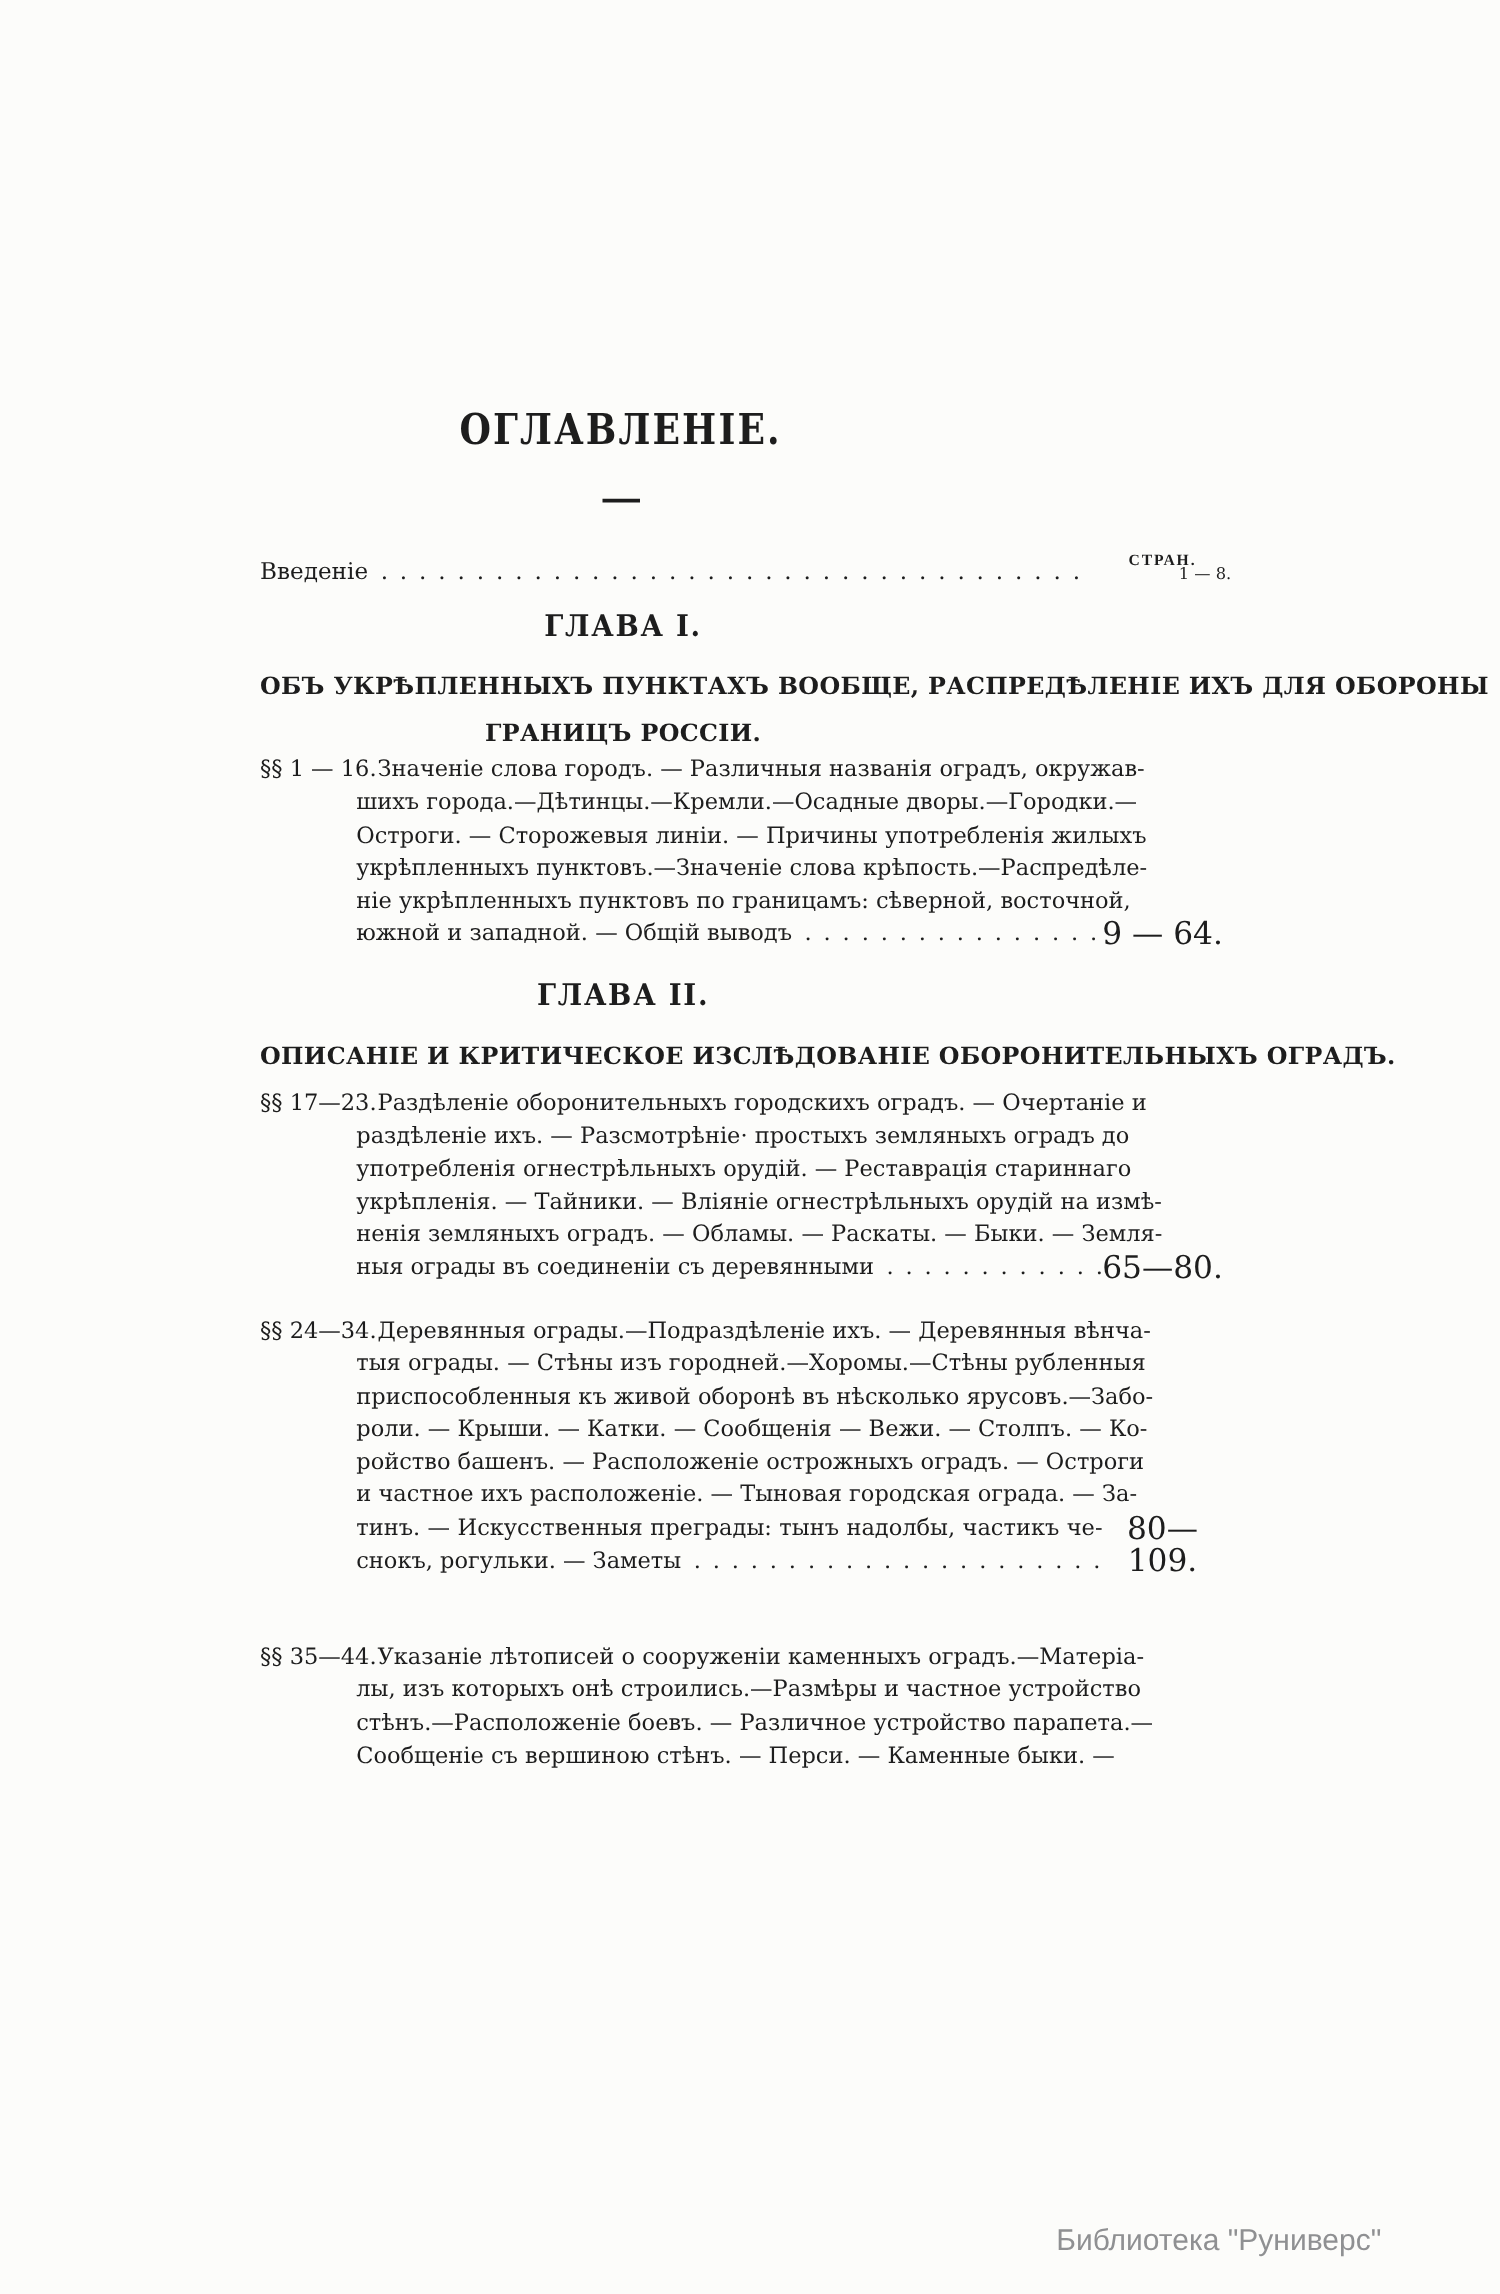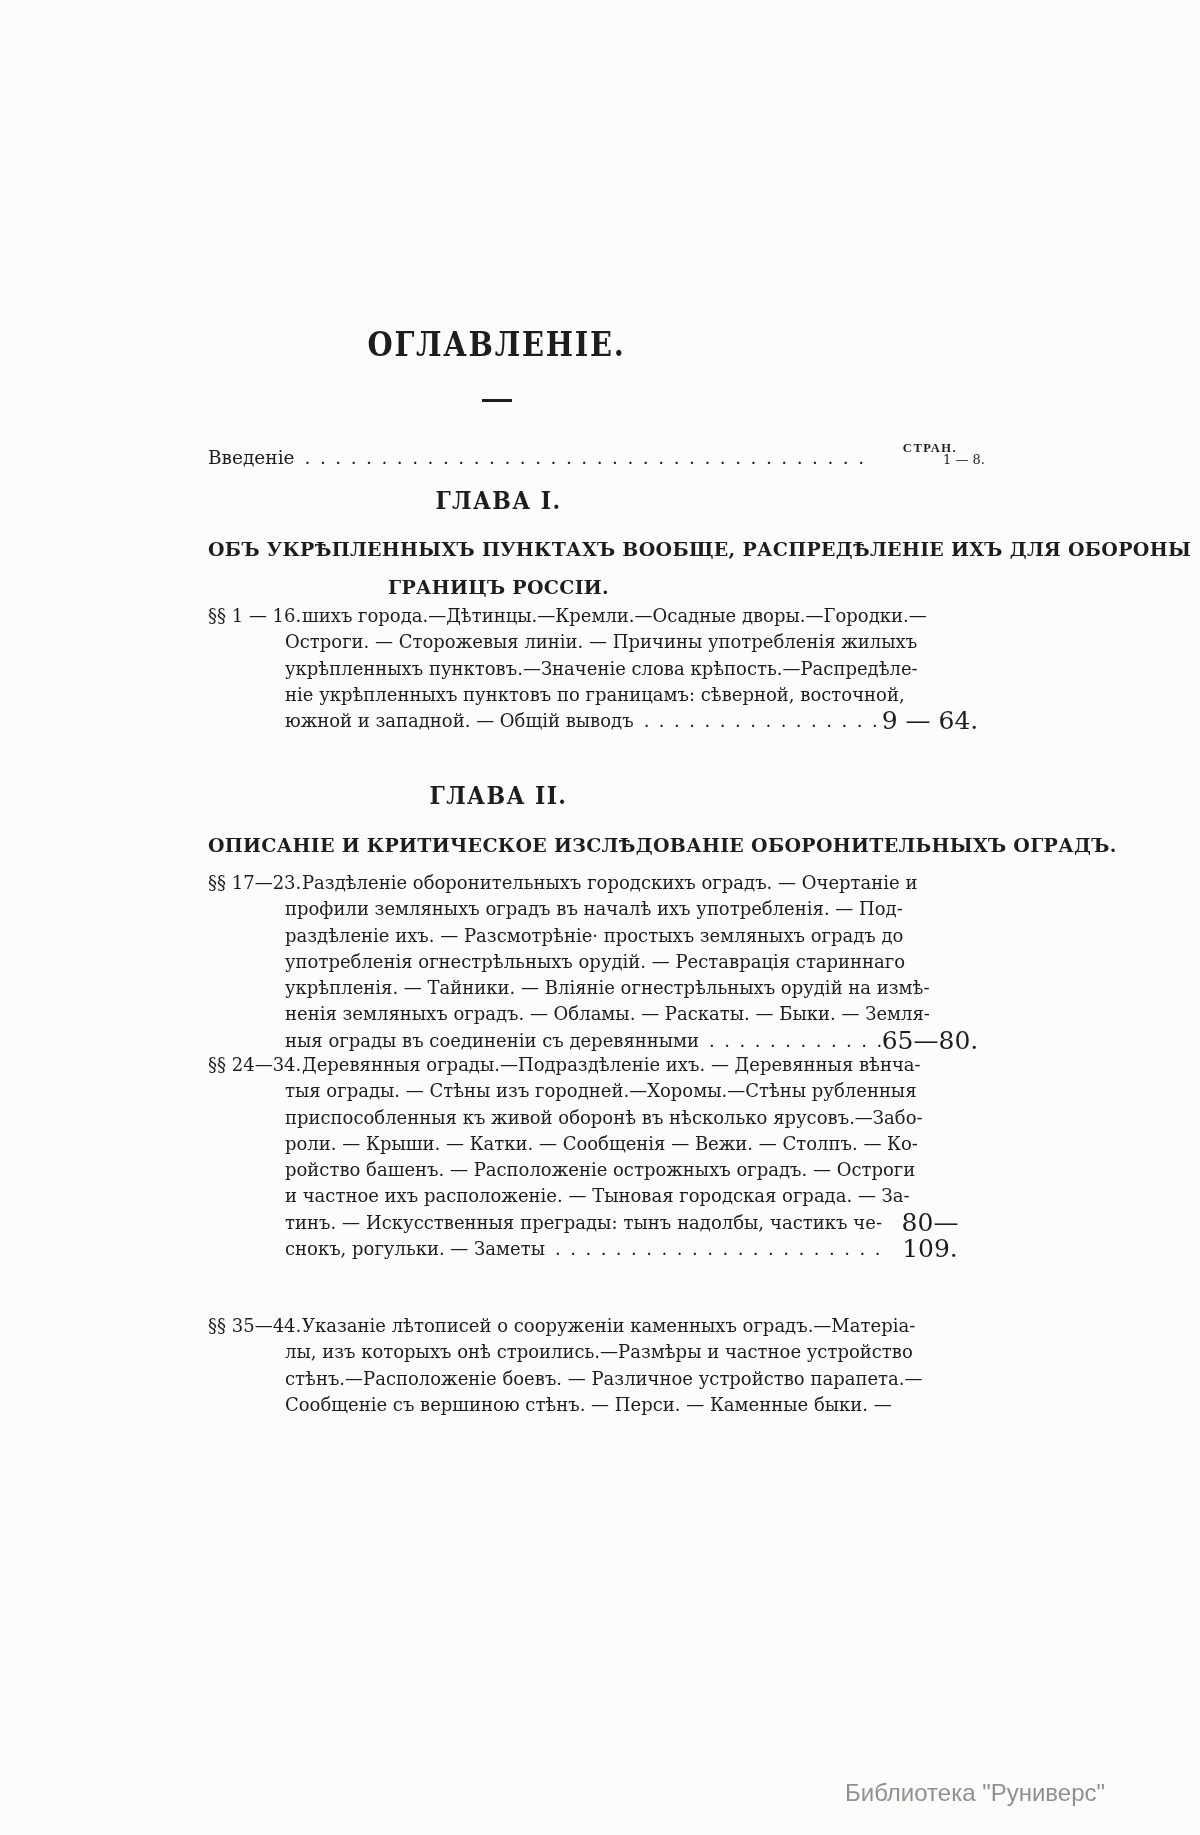--- a/index.html
+++ b/index.html
@@ -91,40 +91,40 @@
     </div>
 
   <div class="glava" data-ci="0">ГЛАВА I.</div>
       <div class="subs" data-ci="0">
         <div class="subline">ОБЪ УКРѢПЛЕННЫХЪ ПУНКТАХЪ ВООБЩЕ, РАСПРЕДѢЛЕНІЕ ИХЪ ДЛЯ ОБОРОНЫ</div>
         <div class="subline">ГРАНИЦЪ РОССІИ.</div>
       </div>
       <div class="entry" data-key="0-0">
         <div class="entry-label">§§ 1 — 16.</div>
         <div class="entry-body">
+          <div class="line">Значеніе слова городъ. — Различныя названія оградъ, окружав-</div>
           <div class="line">шихъ города.—Дѣтинцы.—Кремли.—Осадные дворы.—Городки.—</div>
           <div class="line">Остроги. — Сторожевыя линіи. — Причины употребленія жилыхъ</div>
           <div class="line">укрѣпленныхъ пунктовъ.—Значеніе слова крѣпость.—Распредѣле-</div>
           <div class="line">ніе укрѣпленныхъ пунктовъ по границамъ: сѣверной, восточной,</div>
           <div class="line lastline">
             <div class="lastline-text">южной и западной. — Общій выводъ</div>
             <div class="leader autodots">..........................................................................................</div>
           </div>
         </div>
         <div class="entry-pages">9 — 64.</div>
       </div>
       <div class="glava" data-ci="1">ГЛАВА II.</div>
       <div class="subs" data-ci="1">
         <div class="subline">ОПИСАНІЕ И КРИТИЧЕСКОЕ ИЗСЛѢДОВАНІЕ ОБОРОНИТЕЛЬНЫХЪ ОГРАДЪ.</div>
       </div>
       <div class="entry" data-key="1-0">
         <div class="entry-label">§§ 17—23.</div>
         <div class="entry-body">
           <div class="line">Раздѣленіе оборонительныхъ городскихъ оградъ. — Очертаніе и</div>
-          <div class="line">профили земляныхъ оградъ въ началѣ ихъ употребленія. — Под-</div>
           <div class="line">раздѣленіе ихъ. — Разсмотрѣніе· простыхъ земляныхъ оградъ до</div>
           <div class="line">употребленія огнестрѣльныхъ орудій. — Реставрація стариннаго</div>
           <div class="line">укрѣпленія. — Тайники. — Вліяніе огнестрѣльныхъ орудій на измѣ-</div>
           <div class="line">ненія земляныхъ оградъ. — Обламы. — Раскаты. — Быки. — Земля-</div>
           <div class="line lastline">
             <div class="lastline-text">ныя ограды въ соединеніи съ деревянными</div>
             <div class="leader autodots">..........................................................................................</div>
           </div>
         </div>
         <div class="entry-pages">65—80.</div>

